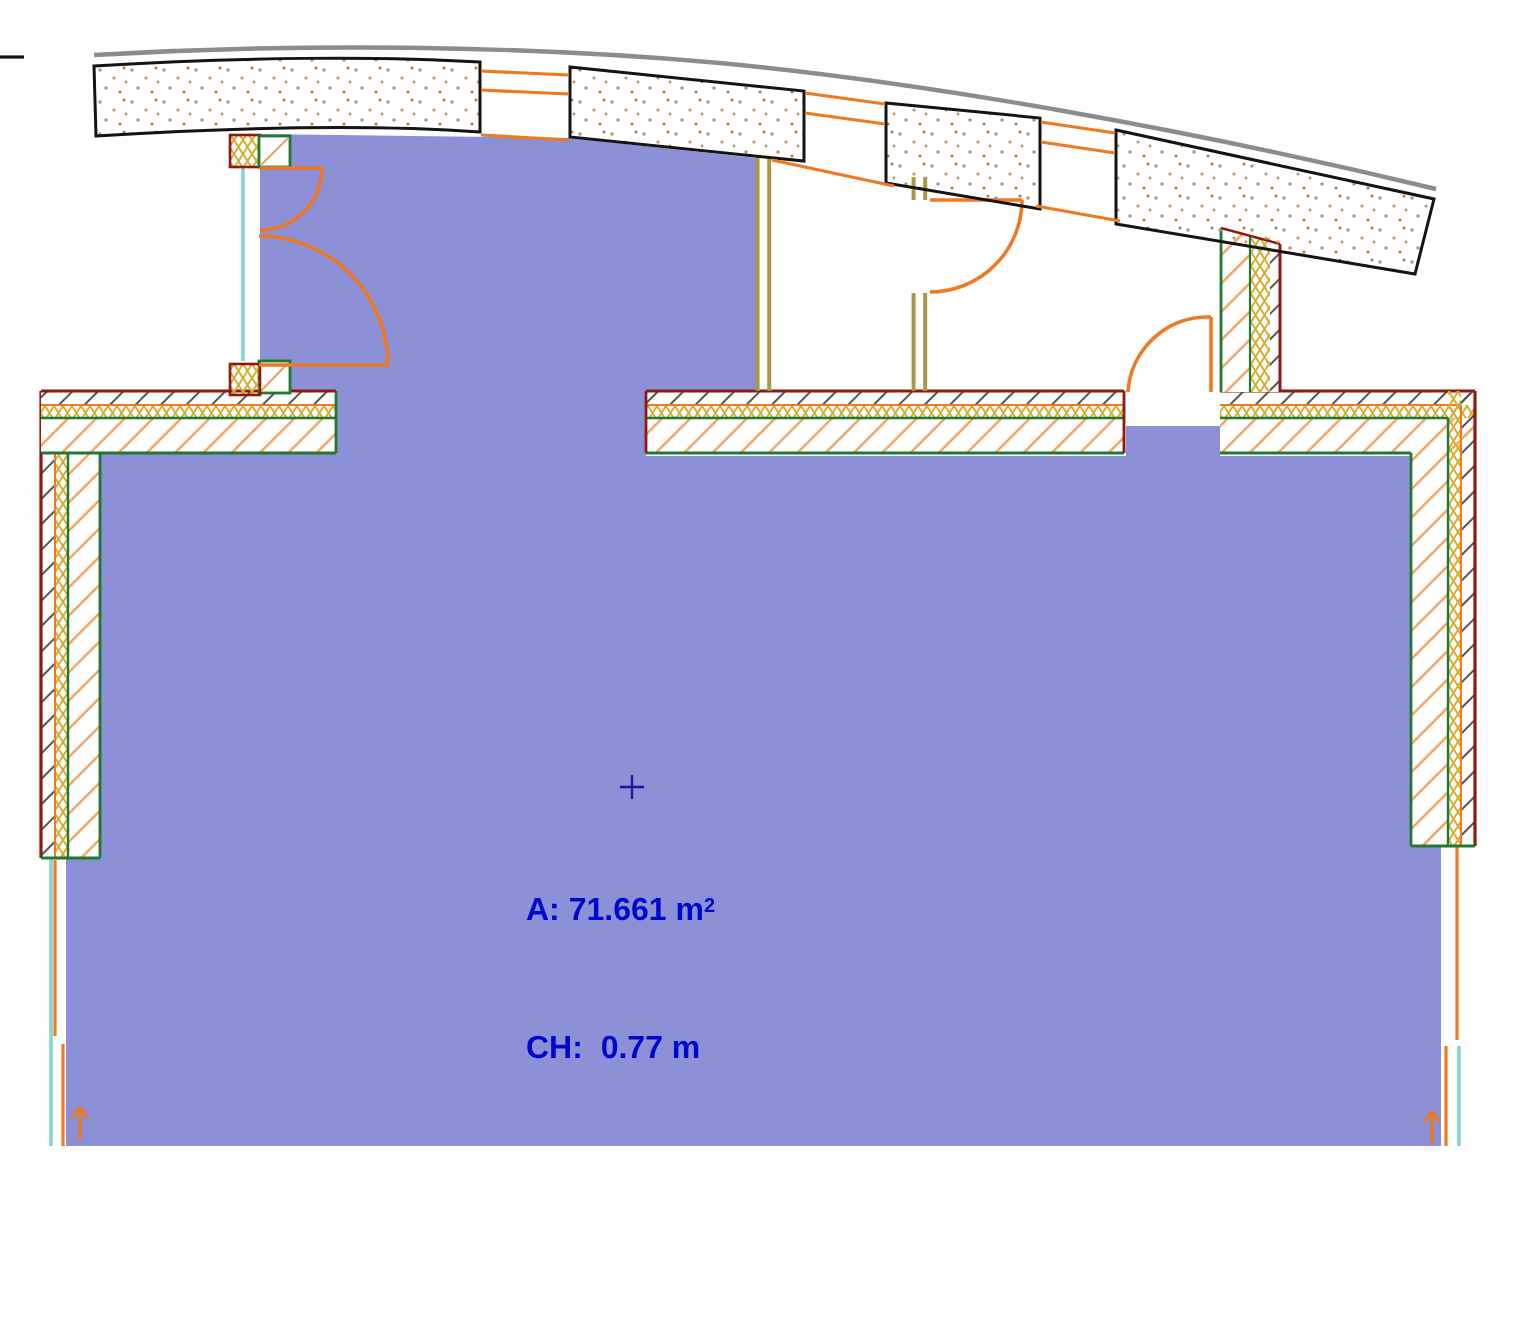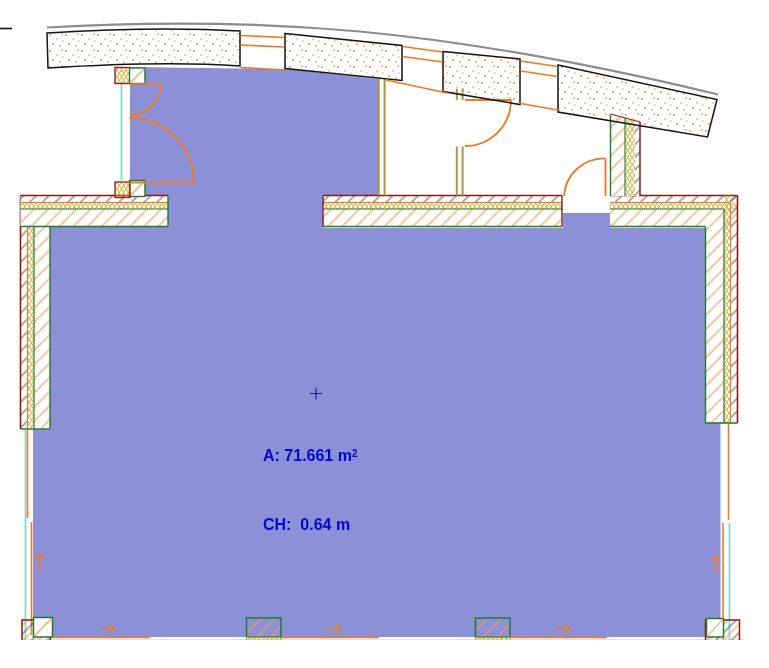--- a/index.html
+++ b/index.html
@@ -1,16 +1,16 @@
 <!DOCTYPE html>
 <html style="--zone_fill: #8C91D7; --zone_text: #0008CF; --door_orange: #F07820; --hatch_orange: #F0A060; --wall_dark_red: #8E1A0E; --wall_green: #1E7A2E; --partition_olive: #A89848; --insulation_yellow: #D8AC30; --window_cyan: #82D8CE; --facade_gray: #8C8C8C; --outline_black: #141414; --stipple_dot: #C09468; --hatch_dark: #555555;"><head>
 <meta charset="utf-8">
 <style>
   html,body{margin:0;padding:0;background:#ffffff;}
-  .stage{position:relative;width:769px;height:640px;background:#fff;overflow:hidden;
+  .stage{position:relative;width:769px;height:573px;background:#fff;overflow:hidden;
          font-family:"Liberation Sans",sans-serif;}
   .stage svg{position:absolute;left:0;top:0;}
   .zone-stamp{position:absolute;left:263px;top:396px;color:var(--zone_text,#0008CF);
               font-size:16px;font-weight:bold;line-height:23px;white-space:pre;}
   .zone-stamp sup{font-size:10px;vertical-align:4px;}
 </style>
 </head>
 <body>
 
 <div class="stage">
@@ -210,15 +210,15 @@
     <rect x="475.5" y="618" width="34.5" height="19" fill="url(#hatchO)" style="stroke:var(--wall_green)" stroke-width="1.5"></rect>
     <rect x="475.5" y="637" width="34.5" height="6.5" fill="url(#insul)" style="stroke:var(--partition_olive)" stroke-width="0.8"></rect>
     <rect x="475.5" y="643.5" width="34.5" height="7" fill="url(#hatchD)" style="stroke:var(--wall_dark_red)" stroke-width="1.3"></rect>
   </g>
 
   <path d="M310,393.5 L322,393.5 M316,387.5 L316,399.5" fill="none" stroke="#1B1B9A" stroke-width="1.2"></path>
 </svg>
 
 <div class="zone-stamp">
   <div><span>A: 71.661 m</span><sup>2</sup></div>
-  <div>CH:  0.64 m</div>
+  <div>CH:  0.77 m</div>
 </div>
 </div>
 
 </body></html>

